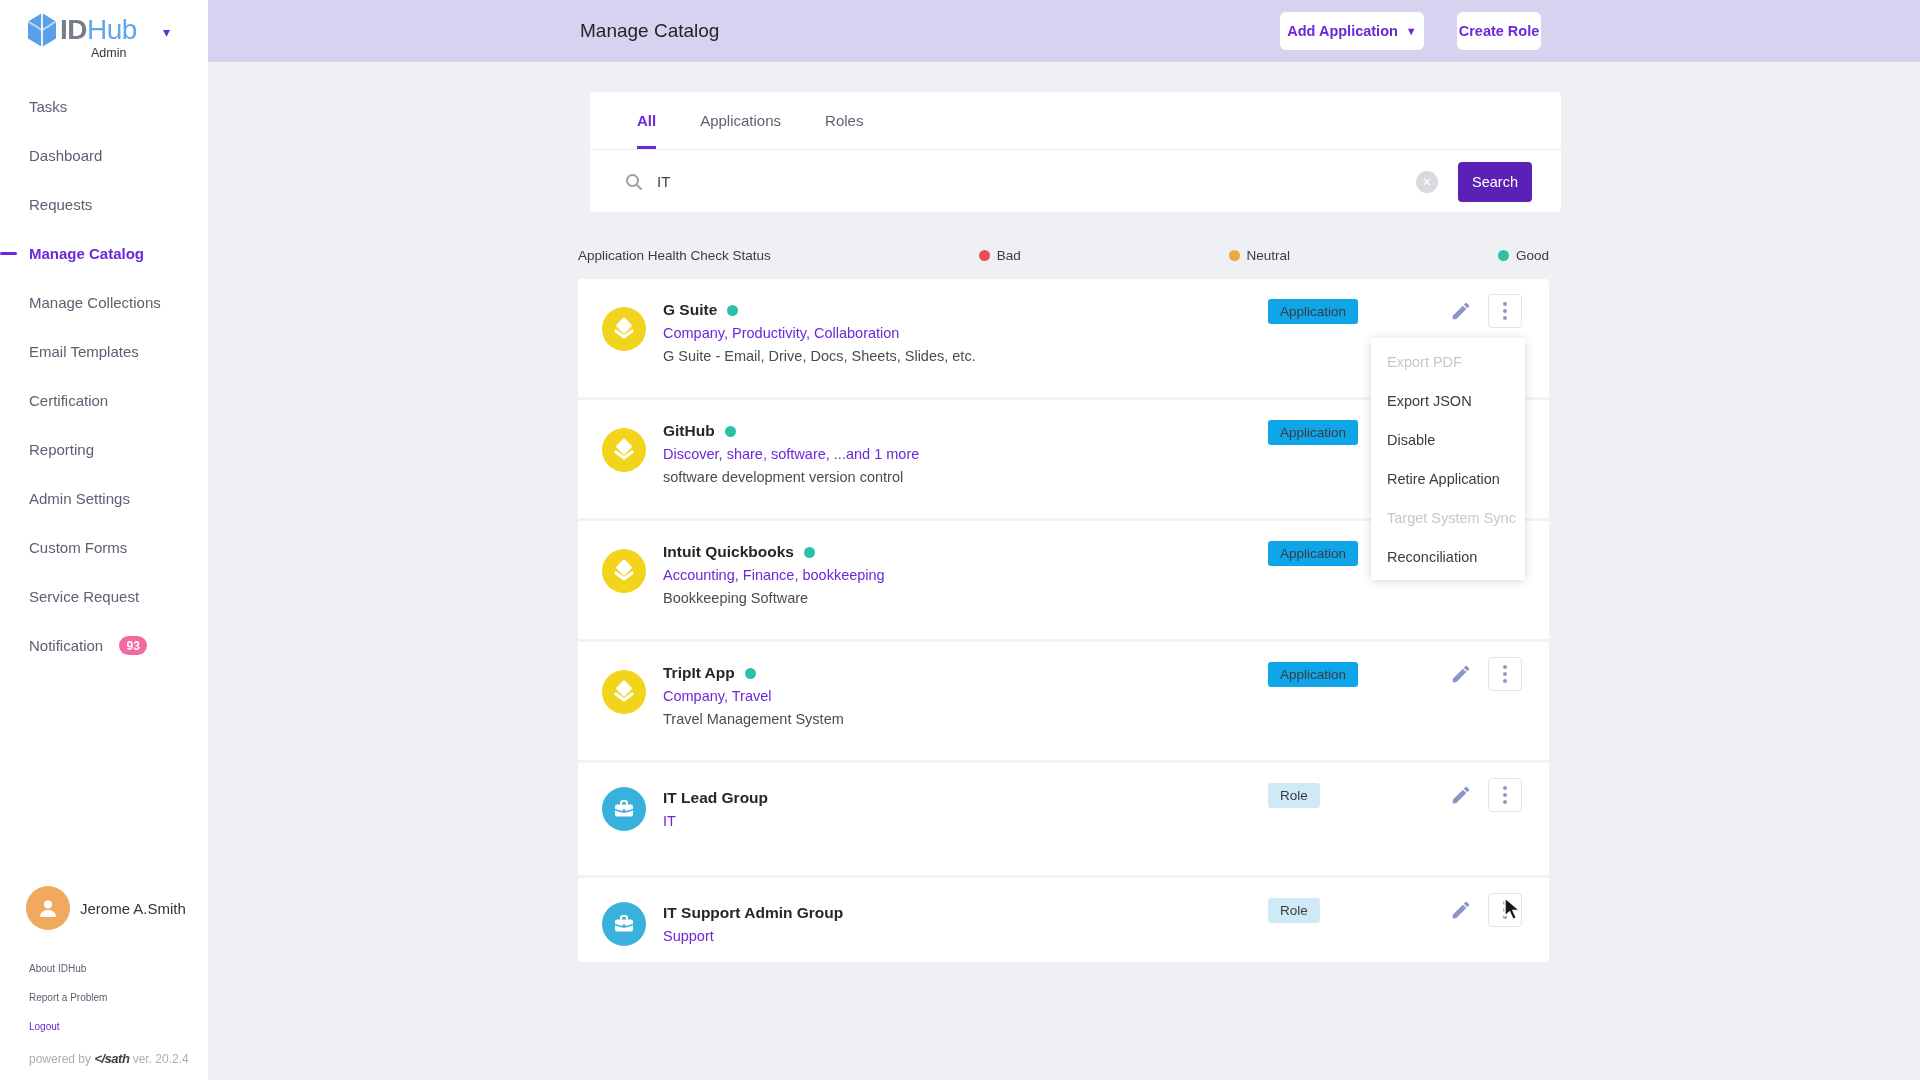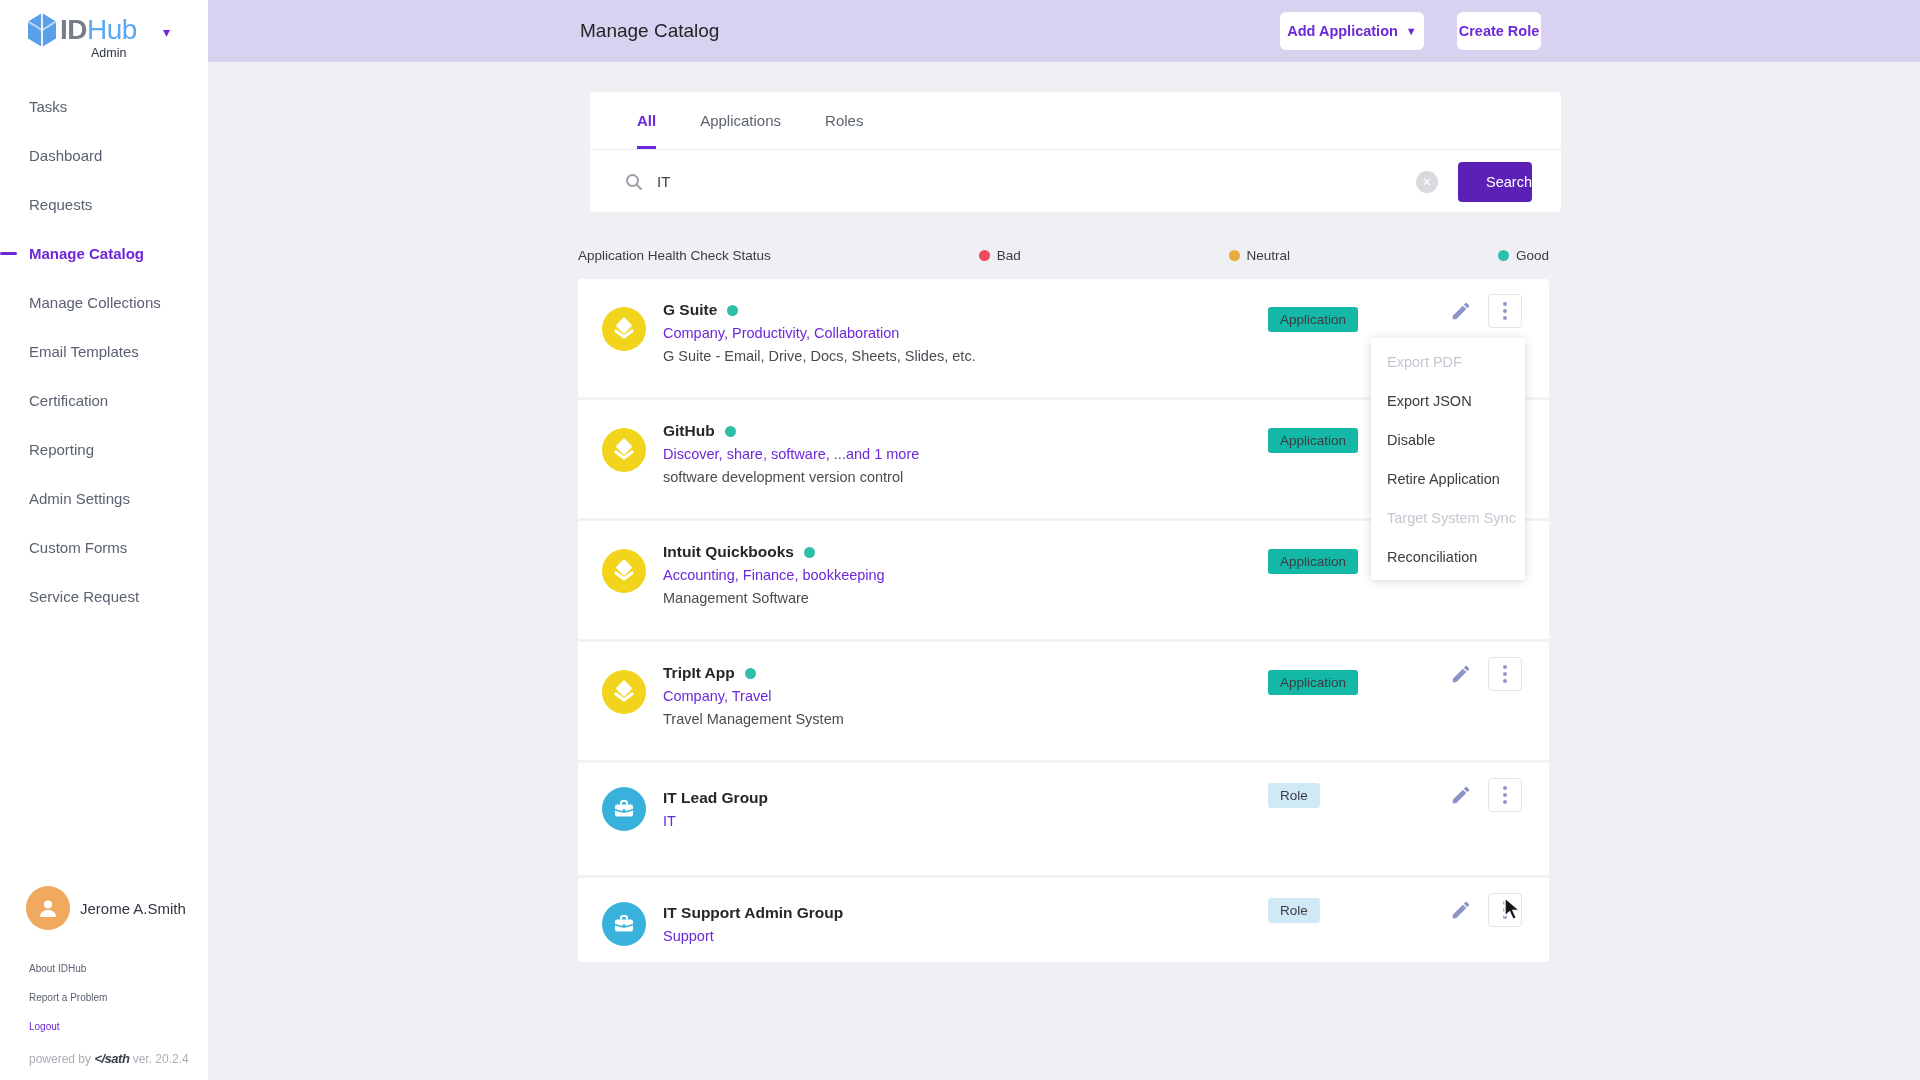--- a/index.html
+++ b/index.html
@@ -54,21 +54,21 @@
   .tab { height:100%; display:flex; align-items:center; font-size:15px; color:#5c6370; cursor:pointer;
          border-bottom:3px solid transparent; padding-top:3px; }
   .tab.active { color:#6d28d9; font-weight:700; border-bottom-color:#6d28d9; }
   .search-row { position:absolute; left:0; top:59px; right:0; bottom:0; display:flex; align-items:center; }
   .search-ic { margin-left:34px; flex:0 0 auto; }
   .search-input { flex:1; margin-left:13px; border:none; outline:none; background:transparent;
                   font-size:15px; color:#3f3f46; font-family:inherit; }
   .clear-btn { width:22px; height:22px; border-radius:50%; background:#d8dade; color:#fff; font-size:12px;
                display:flex; align-items:center; justify-content:center; cursor:pointer; margin-right:20px; flex:0 0 auto; }
   .search-btn { width:74px; height:40px; background:#5b21b6; color:#fff; border:none; border-radius:4px;
-                font-size:14.5px; font-family:inherit; cursor:pointer; margin-right:29px; flex:0 0 auto;text-align:right; }
+                font-size:14.5px; font-family:inherit; cursor:pointer; margin-right:29px; flex:0 0 auto; }
 
   
   .legend { position:absolute; left:578px; top:248px; width:971px; display:flex; justify-content:space-between;
             align-items:center; gap:16px; font-size:13.5px; color:#3c3c43; }
   .legend-item { display:flex; align-items:center; gap:7px; }
   .legend-dot { width:11px; height:11px; border-radius:50%; }
 
   
   .card2 { position:absolute; left:578px; top:279px; width:971px; background:#fff; border-radius:4px; z-index:2; }
   .row { position:relative; }
@@ -82,21 +82,21 @@
   .role-circle { background:#38b2dc; top:24px; }
   .texts { position:absolute; left:85px; top:22px; }
   .row.role .texts { top:26px; }
   .title-line { display:flex; align-items:center; gap:10px; }
   .rtitle { font-size:15.5px; font-weight:700; color:#26262c; }
   .hdot { width:11px; height:11px; border-radius:50%; background:#2dbfa8; }
   .cats { margin-top:6px; font-size:14.5px; color:#6d28d9; cursor:pointer; }
   .desc { margin-top:7px; font-size:14.5px; color:#4b4b52; }
   .badge { position:absolute; left:690px; top:20px; padding:5px 12px; border-radius:3px;
            font-size:13.5px; color:#3c3c43; }
-  .badge.b-app { background:#14b8a6;margin-top:8px; }
+  .badge.b-app { background:#0ea5e9; }
   .badge.b-role { background:#cfe9f6; }
   .controls { position:absolute; right:27px; top:15px; display:flex; align-items:center; gap:16px; }
   .pencil { cursor:pointer; }
   .kebab { width:34px; height:34px; border:1px solid #e2e4e8; border-radius:4px; display:flex;
            flex-direction:column; align-items:center; justify-content:center; gap:3px; cursor:pointer; background:#fff; }
   .kebab i { width:4px; height:4px; border-radius:50%; background:#8f99c6; }
 
   
   .menu { position:absolute; left:1371px; top:338px; width:154px; background:#fff; border-radius:2px;
           box-shadow:0 1px 10px rgba(40,40,60,.18); padding:4px 0; z-index:20; }
@@ -126,20 +126,24 @@
     <div class="nav-item">Dashboard</div>
     <div class="nav-item">Requests</div>
     <div class="nav-item active">Manage Catalog</div>
     <div class="nav-item">Manage Collections</div>
     <div class="nav-item">Email Templates</div>
     <div class="nav-item">Certification</div>
     <div class="nav-item">Reporting</div>
     <div class="nav-item">Admin Settings</div>
     <div class="nav-item">Custom Forms</div>
     <div class="nav-item">Service Request</div>
+    <div class="nav-item">
+      <span>Notification</span>
+      <span class="notif-badge">93</span>
+    </div>
   </nav>
 
   <div class="user-block">
     <div class="user-row">
       <span class="avatar">
         <svg width="24" height="24" viewBox="0 0 24 24">
           <circle cx="12" cy="8.5" r="4" fill="#fff"></circle>
           <path d="M4 21c0-4.4 3.6-7 8-7s8 2.6 8 7z" fill="#fff"></path>
         </svg>
       </span>
@@ -266,21 +270,21 @@
         <rect x="7" y="3.5" width="12" height="12" rx="1.5" transform="rotate(45 13 9.5)" fill="#fff"></rect>
         <path d="M5 15 L13 21 L21 15" fill="none" stroke="#fff" stroke-width="3.2" stroke-linecap="round" stroke-linejoin="round"></path>
       </svg>
     </div>
     <div class="texts">
       <div class="title-line">
         <span class="rtitle">Intuit Quickbooks</span>
         <span class="hdot"></span>
       </div>
       <div class="cats">Accounting, Finance, bookkeeping</div>
-      <div class="desc">Management Software</div>
+      <div class="desc">Bookkeeping Software</div>
     </div>
     <span class="badge b-app">Application</span>
     <div class="controls">
       <svg class="pencil" width="22" height="22" viewBox="0 0 24 24">
         <path fill="#8b96c7" d="M3 17.25V21h3.75L17.81 9.94l-3.75-3.75L3 17.25zM20.71 7.04a1 1 0 0 0 0-1.41l-2.34-2.34a1 1 0 0 0-1.41 0l-1.83 1.83 3.75 3.75 1.83-1.83z"></path>
       </svg>
       <div class="kebab">
           <i></i>
           <i></i>
           <i></i>

